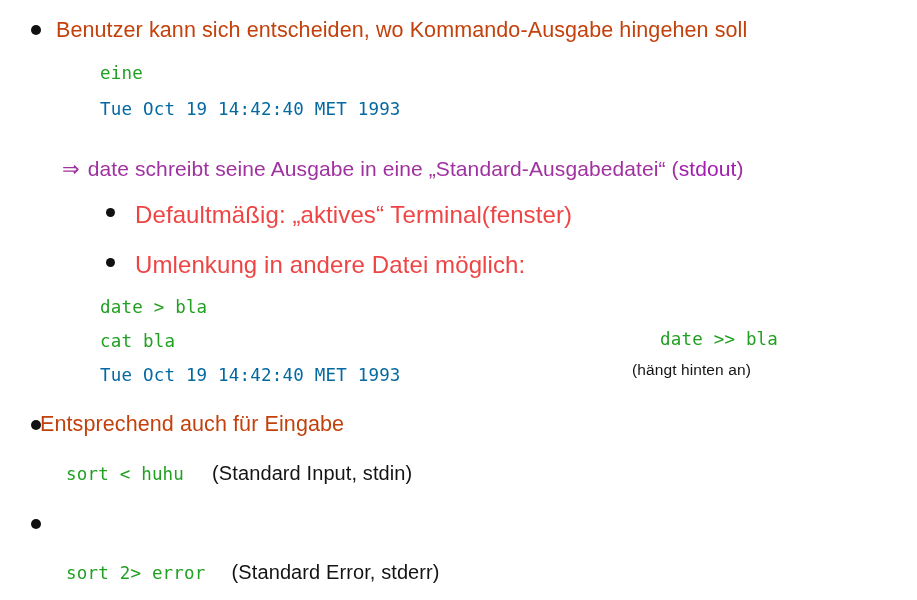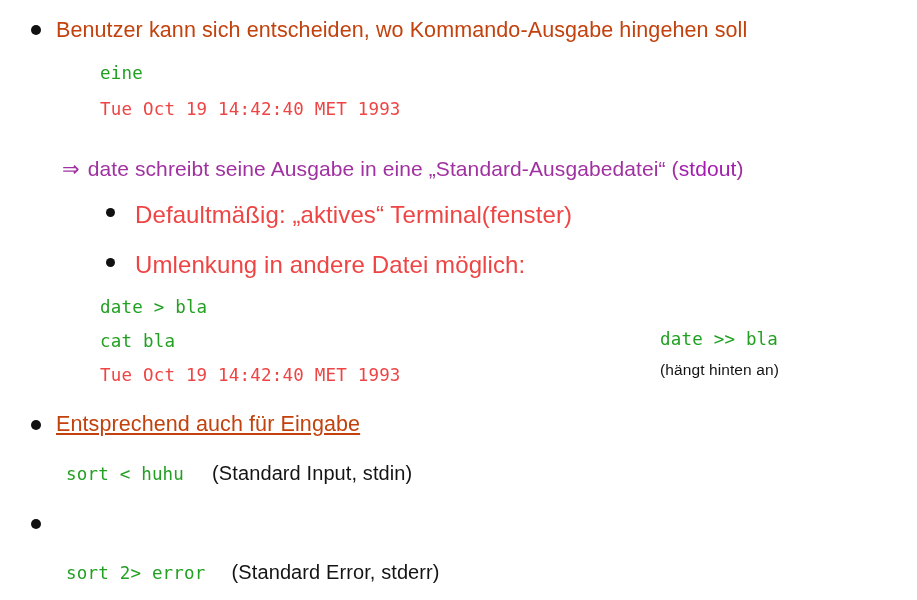--- a/index.html
+++ b/index.html
@@ -56,21 +56,21 @@
     color: #ef4444;
   }
 
   
   .mono {
     font-family: "DejaVu Sans Mono", "Liberation Mono", monospace;
     font-size: 17.5px;
     letter-spacing: 0.2px;
   }
   .cmd   { color: #22a022; }
-  .out   { color: #ef4444; }
+  .out   { color: #0369a1; }
 
   
   .implies {
     font-size: 21px;
     color: #a031a0;
     letter-spacing: 0.1px;
   }
   .implies .arrow { font-size: 21px; }
   .std-blue { color: #a21caf; }
 
@@ -108,24 +108,24 @@
   <div class="row l2-text" style="left:135px; top:203px;">Defaultmäßig:  „aktives“ Terminal(fenster)</div>
 
   <span class="bullet-dot sub" style="left:106px; top:258px;"></span>
   <div class="row l2-text" style="left:135px; top:253px;">Umlenkung in andere Datei möglich:</div>
 
   <div class="row mono cmd" style="left:100px; top:299px;">date &gt; bla</div>
   <div class="row mono cmd" style="left:100px; top:333px;">cat bla</div>
   <div class="row mono out" style="left:100px; top:367px;">Tue Oct 19 14:42:40 MET 1993</div>
 
   <div class="row mono cmd" style="left:660px; top:331px;">date &gt;&gt; bla</div>
-  <div class="row note" style="left:660px; top:362px;">(hängt hinten an)</div>
+  <div class="row note" style="left:632px; top:362px;">(hängt hinten an)</div>
 
   <span class="bullet-dot" style="left:31px; top:420px;"></span>
-  <div class="row l1-text" style="left:56px; top:414px;text-decoration:underline;">Entsprechend auch für Eingabe</div>
+  <div class="row l1-text" style="left:40px; top:414px;">Entsprechend auch für Eingabe</div>
 
   <div class="row" style="left:66px; top:463px;">
     <span class="mono cmd">sort &lt; huhu</span><span style="display:inline-block;width:28px;"></span><span class="inline-prose">(Standard Input, </span><span class="inline-prose std-blue">stdin</span><span class="inline-prose">)</span>
   </div>
 
   <span class="bullet-dot" style="left:31px; top:519px;"></span>
 
   <div class="row" style="left:66px; top:562px;">
     <span class="mono cmd">sort 2&gt; error</span><span style="display:inline-block;width:26px;"></span><span class="inline-prose">(Standard Error, </span><span class="inline-prose std-blue">stderr</span><span class="inline-prose">)</span>
   </div>

